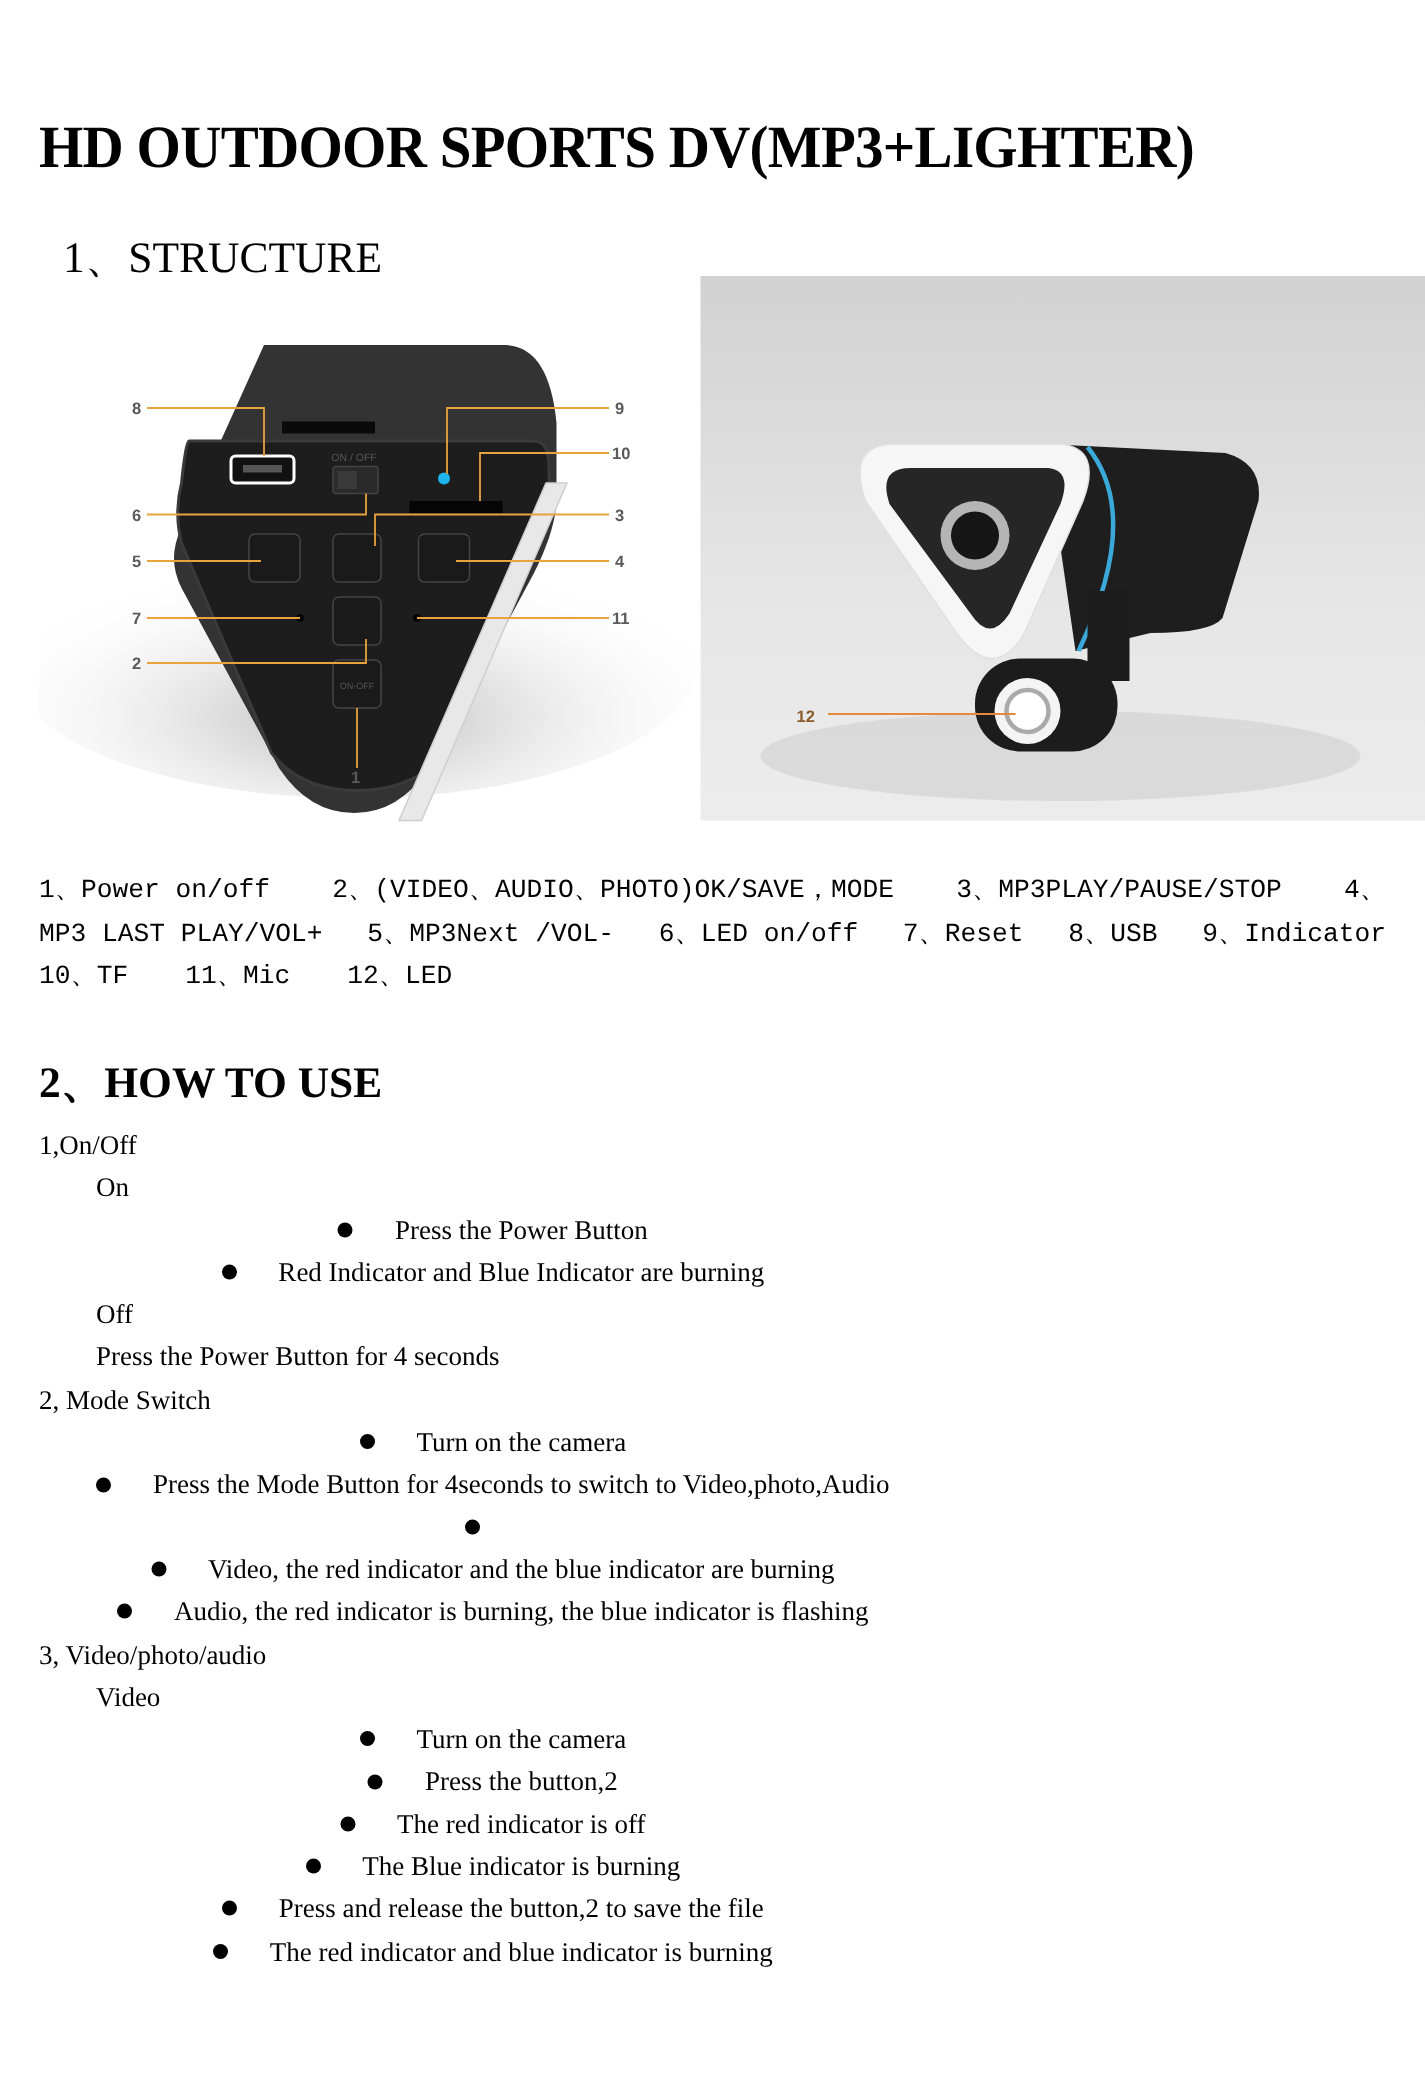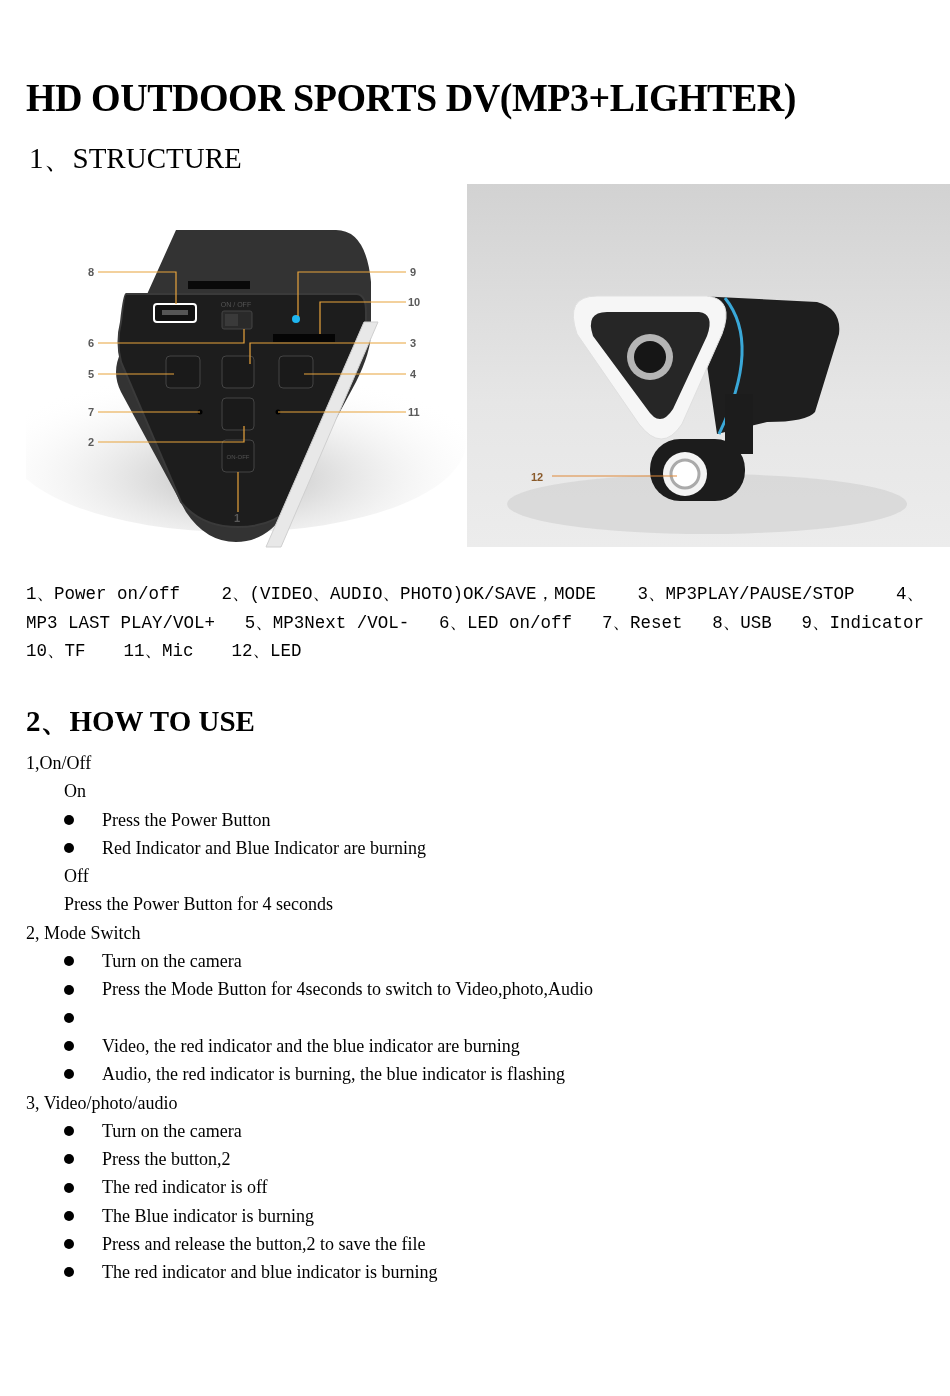--- a/index.html
+++ b/index.html
@@ -8,21 +8,21 @@
       font-family: "Liberation Serif", "DejaVu Serif", serif; color: #000;
     }
     .title {
       position: absolute; left: 26px; top: 74px;
       font-size: 40px; font-weight: bold; letter-spacing: -0.5px; margin: 0;
       transform: scaleX(0.95); transform-origin: left;
       white-space: nowrap;
     }
     .h-structure {
       position: absolute; left: 26px; top: 136px;
-      font-size: 29px; font-weight: normal; margin: 3px; white-space: nowrap;
+      font-size: 29px; font-weight: normal; margin: 16px; white-space: nowrap;
     }
     .img-left {
       position: absolute; left: 26px; top: 222px; width: 440px; height: 328px;
       background: #fff;
     }
     .img-right {
       position: absolute; left: 467px; top: 184px; width: 498px; height: 363px;
       background: linear-gradient(180deg, #d2d2d2 0%, #e6e6e6 60%, #ececec 100%);
     }
     .legend {
@@ -31,21 +31,21 @@
     }
     .legend .row { display: flex; justify-content: space-between; white-space: nowrap; font-family: Liberation Mono, monospace; }
     .legend .row.last { justify-content: flex-start; gap: 38px; }
     .h-howto {
       position: absolute; left: 26px; top: 702px;
       font-size: 29px; font-weight: bold; margin: 0; white-space: nowrap;
     }
     .steps { position: absolute; left: 26px; top: 749px; font-size: 18px; }
     .line { height: 28.3px; line-height: 28.3px; white-space: nowrap; }
     .ind { padding-left: 38px; }
-    .bul { padding-left: 38px; display: flex; align-items: center; }
+    .bul { padding-left: 38px; display: flex; align-items: center; justify-content: center; }
     .bul .dot {
       width: 10px; height: 10px; border-radius: 50%; background: #000;
       display: inline-block; margin-right: 28px;
     }
   </style>
 </head>
 <body>
 
 <h1 class="title">HD OUTDOOR SPORTS DV(MP3+LIGHTER)</h1>
 <h2 class="h-structure">1、STRUCTURE</h2>
@@ -189,20 +189,21 @@
   <div class="line bul">
       <span class="dot"></span>
       <span>Video, the red indicator and the blue indicator are burning</span>
     </div>
   <div class="line bul">
       <span class="dot"></span>
       <span>Audio, the red indicator is burning, the blue indicator is flashing</span>
     </div>
 
   <div class="line">3, Video/photo/audio</div>
+  <div class="line ind">Video</div>
   <div class="line bul">
       <span class="dot"></span>
       <span>Turn on the camera</span>
     </div>
   <div class="line bul">
       <span class="dot"></span>
       <span>Press the button,2</span>
     </div>
   <div class="line bul">
       <span class="dot"></span>

